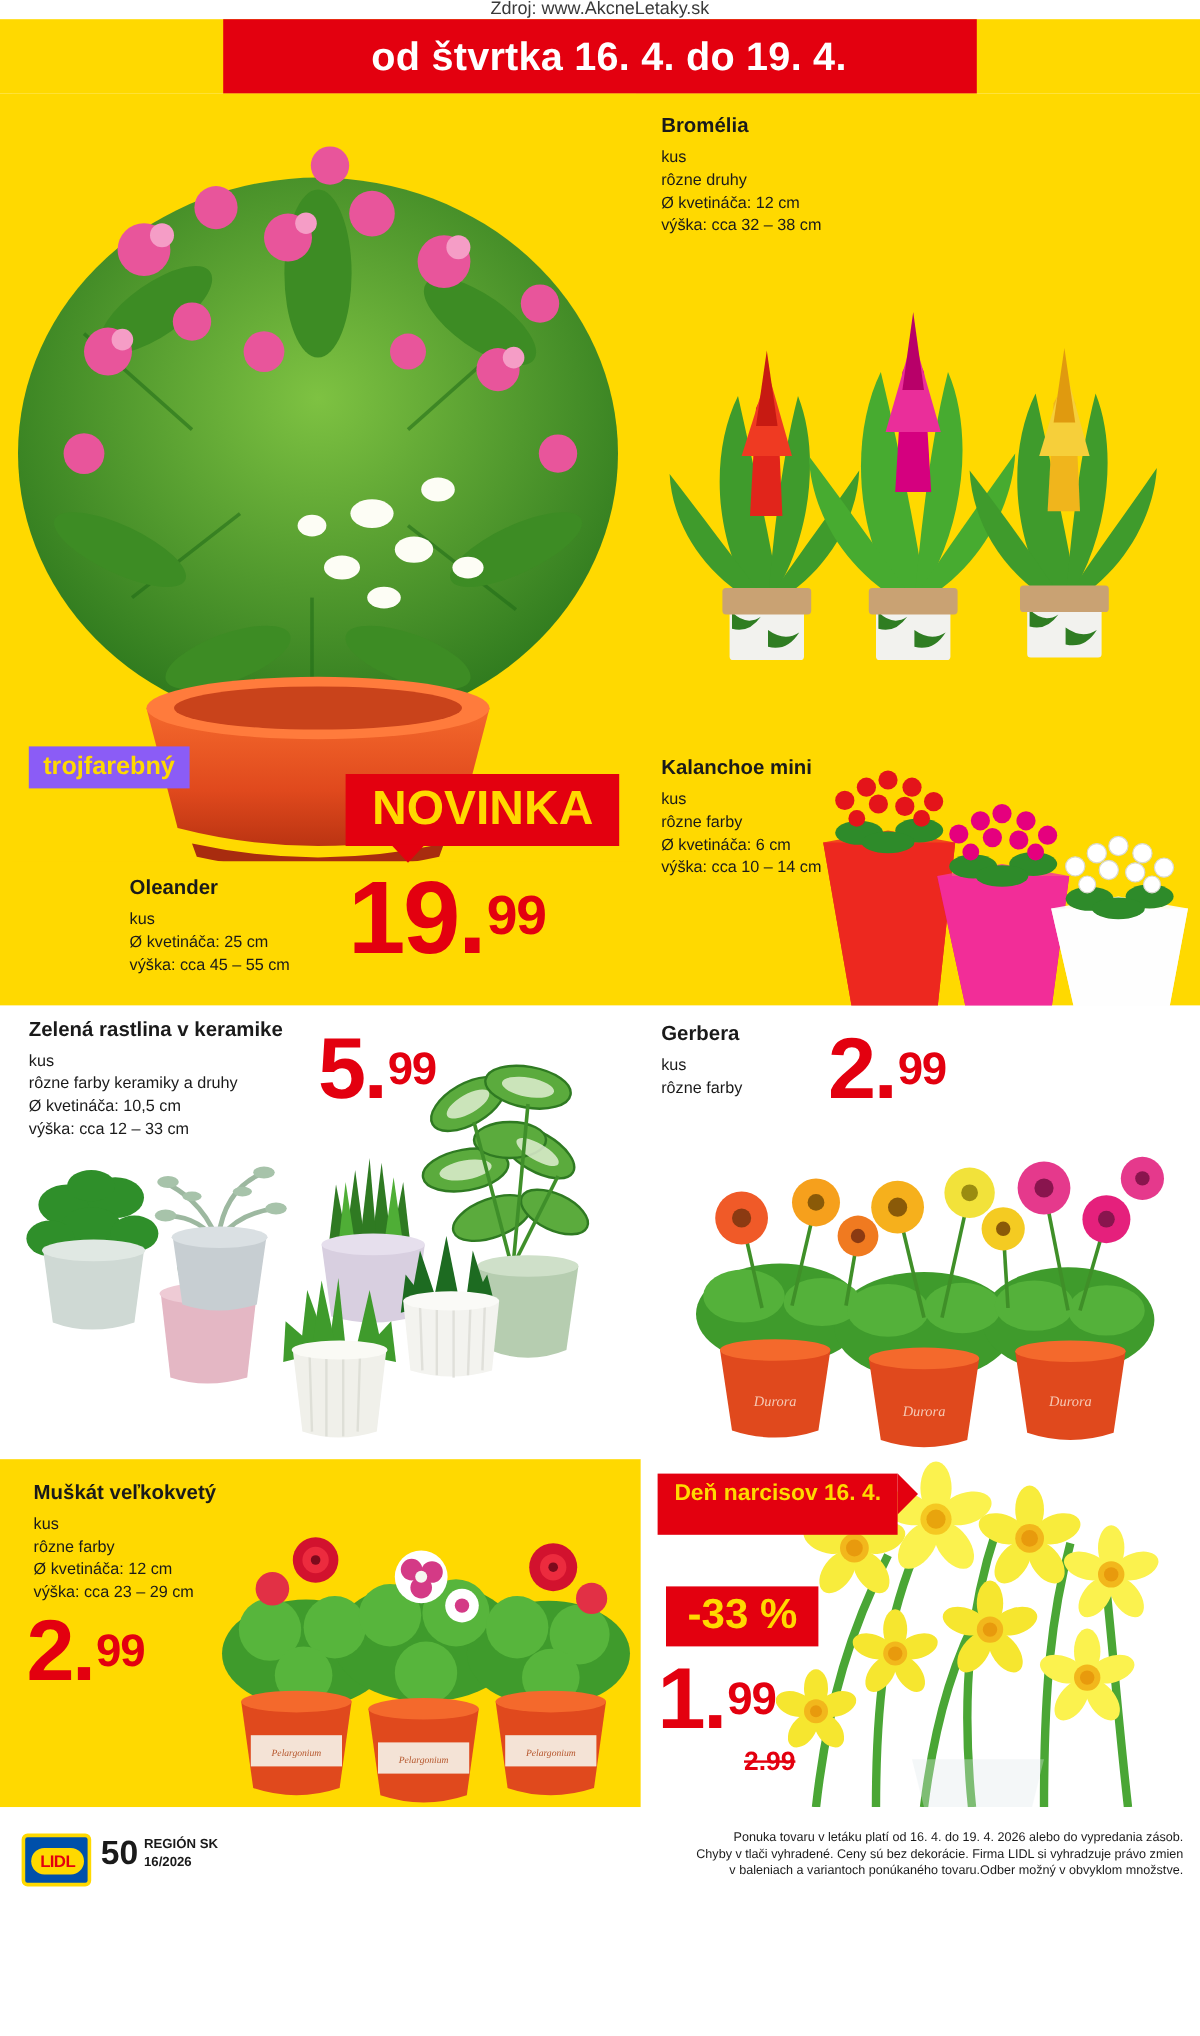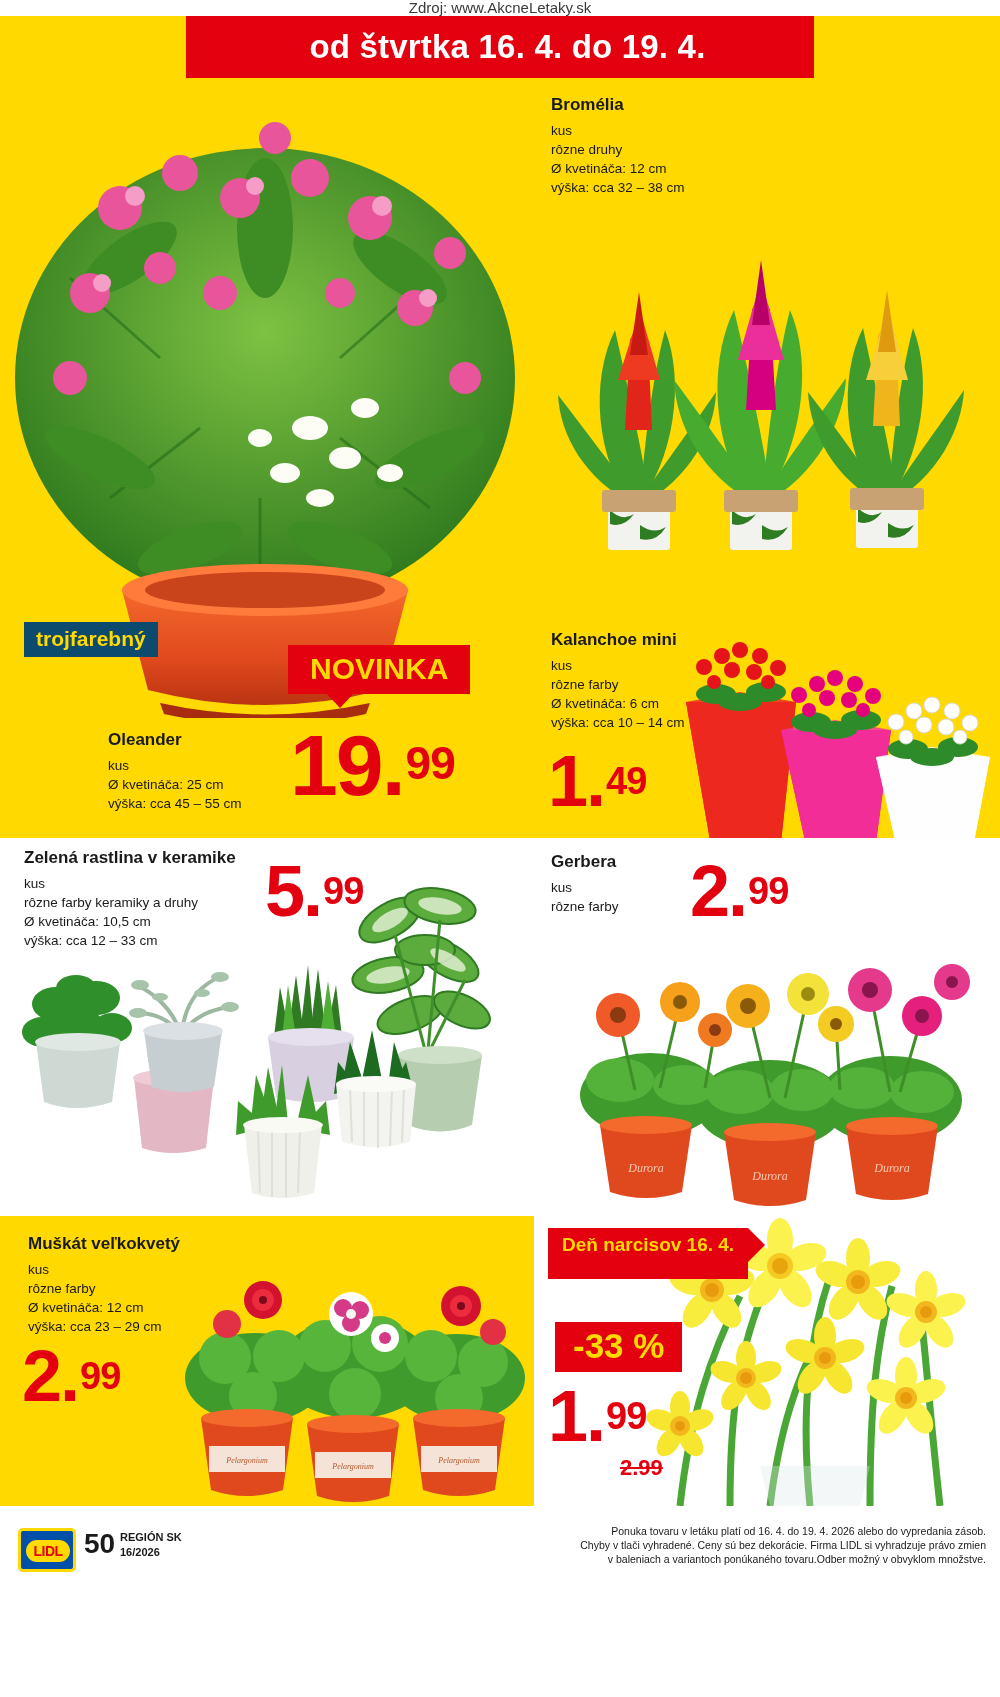--- a/index.html
+++ b/index.html
@@ -42,29 +42,29 @@
 
   
   .hero-oleander {
     position: absolute; top: 78px; left: 10px; width: 520px; height: 640px;
     overflow: hidden;
   }
   .hero-oleander svg { display:block; }
 
   .badge-trojfarebny {
     position: absolute; top: 622px; left: 24px;
-    background: #0c4a6e; color: #ffd900;
+    background: #8b5cf6; color: #ffd900;
     font-size: 21px; font-weight: bold; padding: 5px 12px 6px 12px;
     white-space: nowrap;
   }
 
   .badge-novinka {
     position: absolute; top: 645px; left: 288px;
     background: #e3000f; color: #ffd900;
-    font-size: 30px; font-weight: bold; padding: 7px 22px 8px 22px;
+    font-size: 40px; font-weight: bold; padding: 7px 22px 8px 22px;
     white-space: nowrap;
   }
   .badge-novinka::after {
     content: ""; position: absolute; bottom: -14px; left: 38px;
     border-left: 14px solid transparent; border-right: 14px solid transparent;
     border-top: 15px solid #e3000f;
   }
 
   .oleander-text {
     position: absolute; top: 730px; left: 108px; width: 200px;
@@ -351,25 +351,20 @@
     </svg>
   </div>
 
   <div class="kalanchoe-text">
     <div class="p-name">Kalanchoe mini</div>
     <div class="p-line">kus</div>
     <div class="p-line">rôzne farby</div>
     <div class="p-line">Ø kvetináča: 6 cm</div>
     <div class="p-line">výška: cca 10 – 14 cm</div>
   </div>
-  <div class="kalanchoe-price">
-    <span class="price">
-      <span class="whole">1</span><span class="dot">.</span><span class="cents">49</span>
-    </span>
-  </div>
   <div class="kalanchoe-img">
     <svg width="324" height="242" viewBox="0 0 324 242">
 
       <g>
         <path d="M10 90 L120 90 L104 240 L36 240 Z" fill="#e4141a"></path>
         <path d="M10 90 L64 80 L120 90 L104 240 L36 240 Z" fill="#ef2b21" opacity="0.85"></path>
         <g fill="#2e8b2a">
           <ellipse cx="40" cy="82" rx="20" ry="10"></ellipse>
             <ellipse cx="90" cy="80" rx="20" ry="10"></ellipse>
             <ellipse cx="64" cy="90" rx="22" ry="9"></ellipse>

